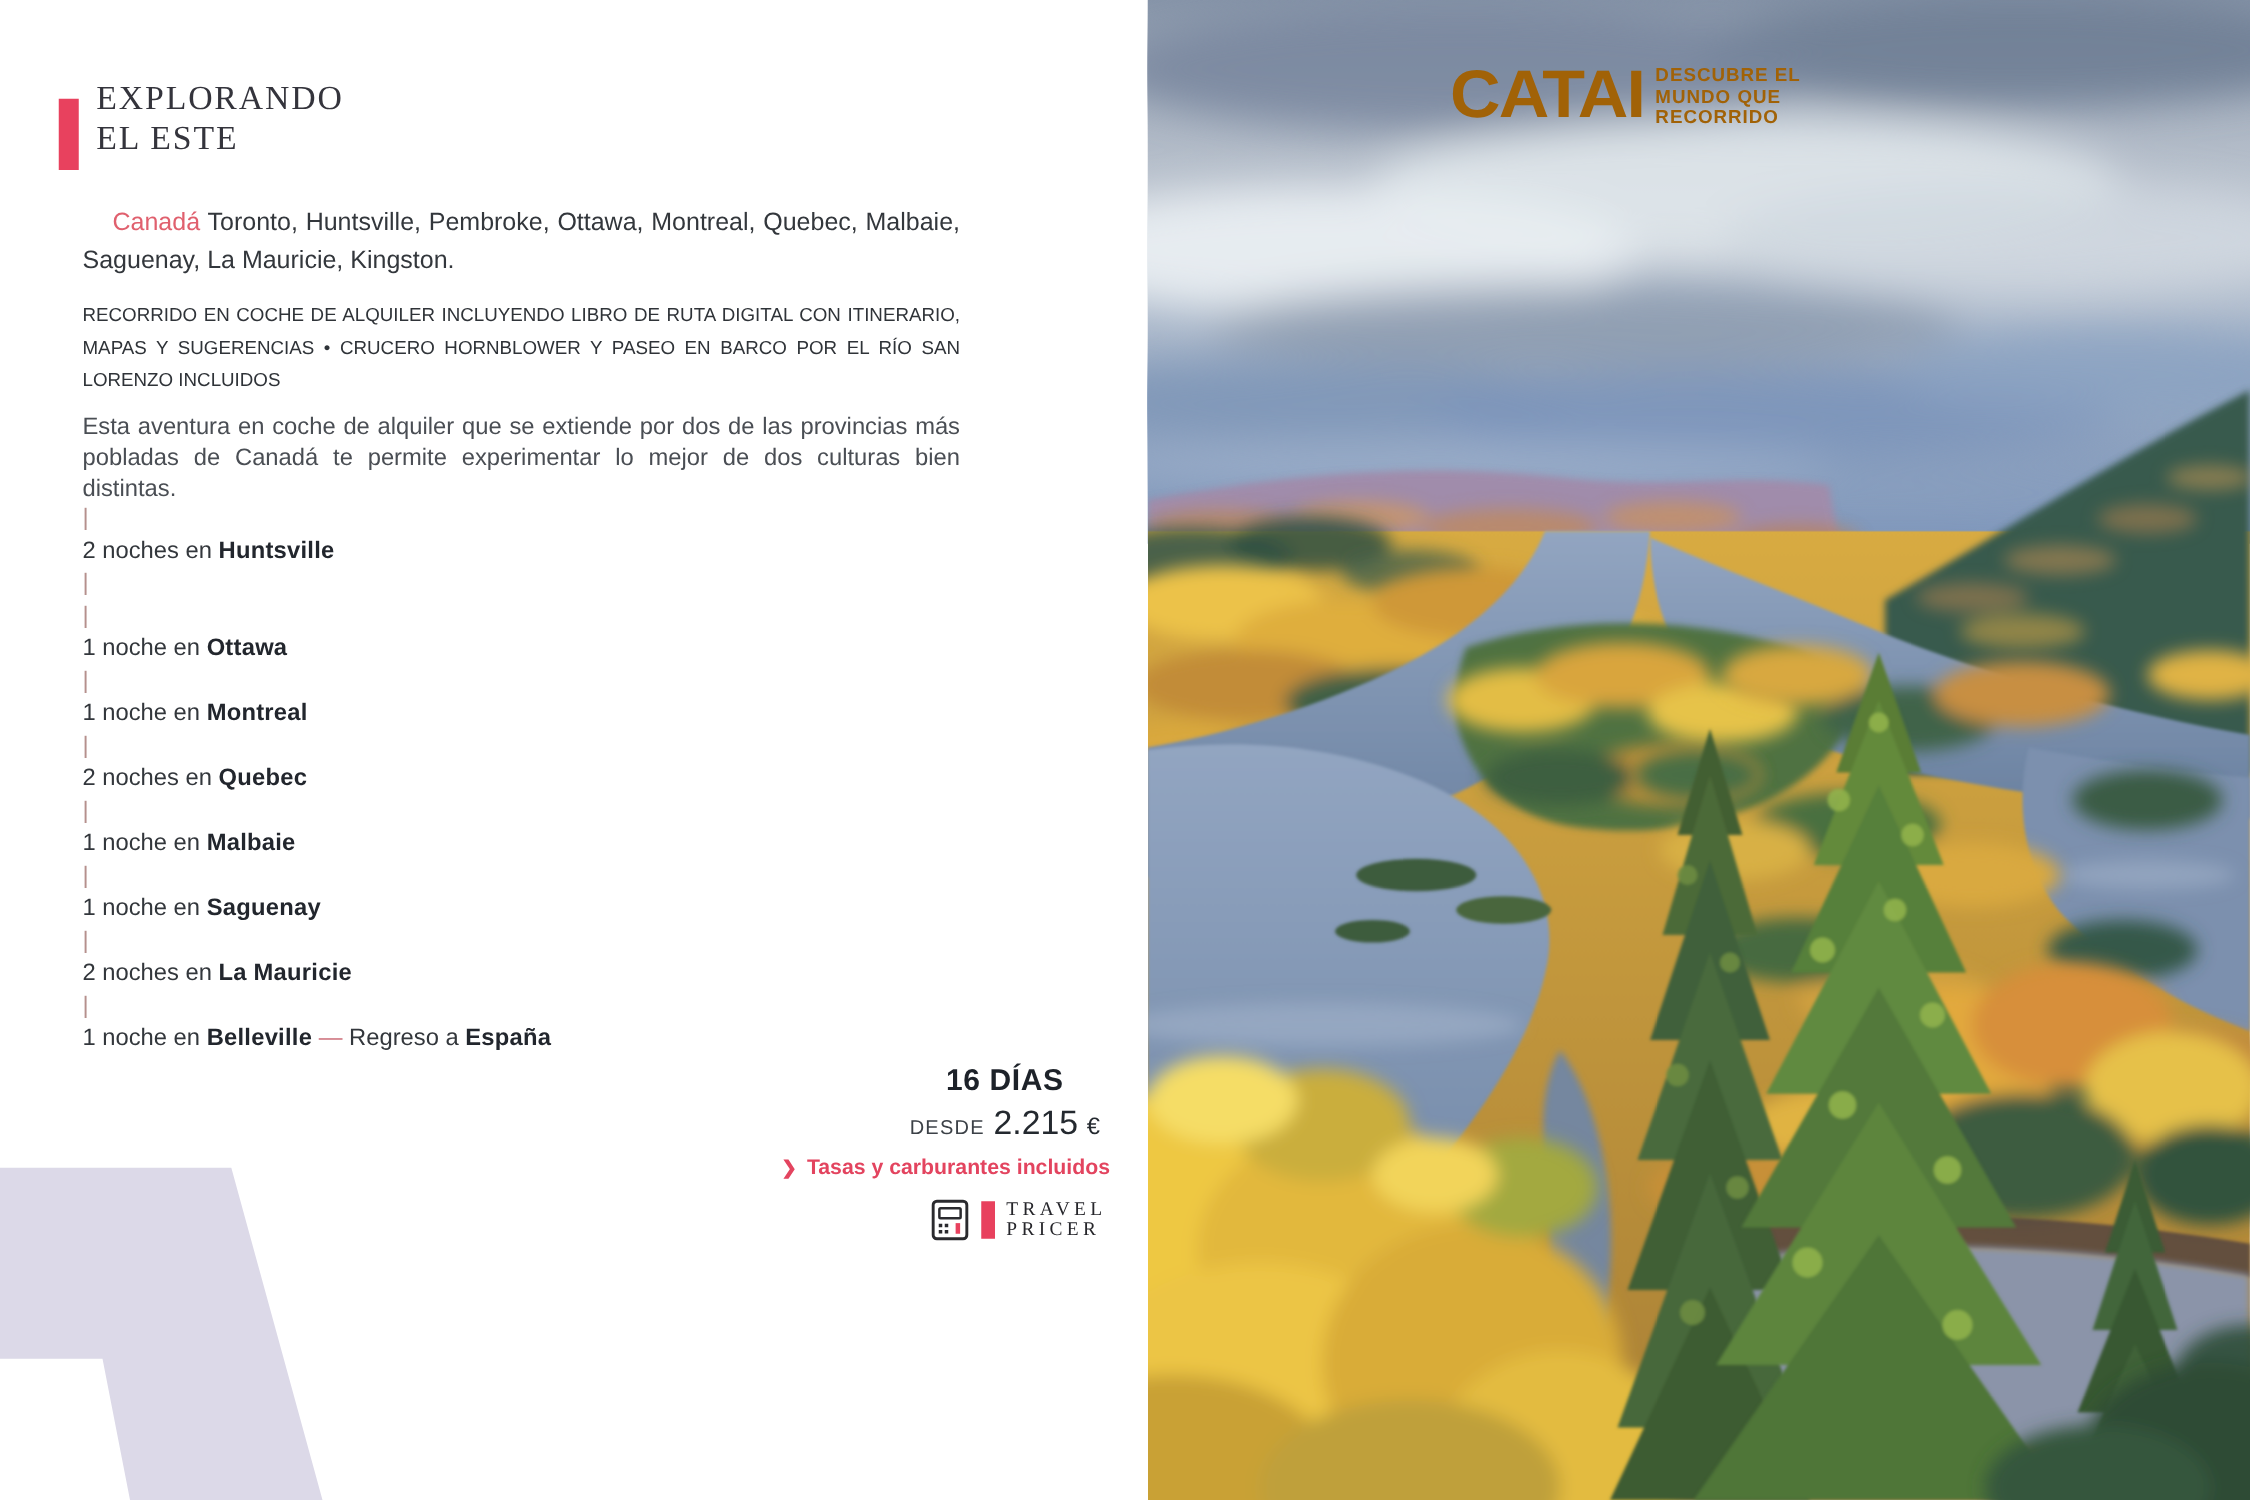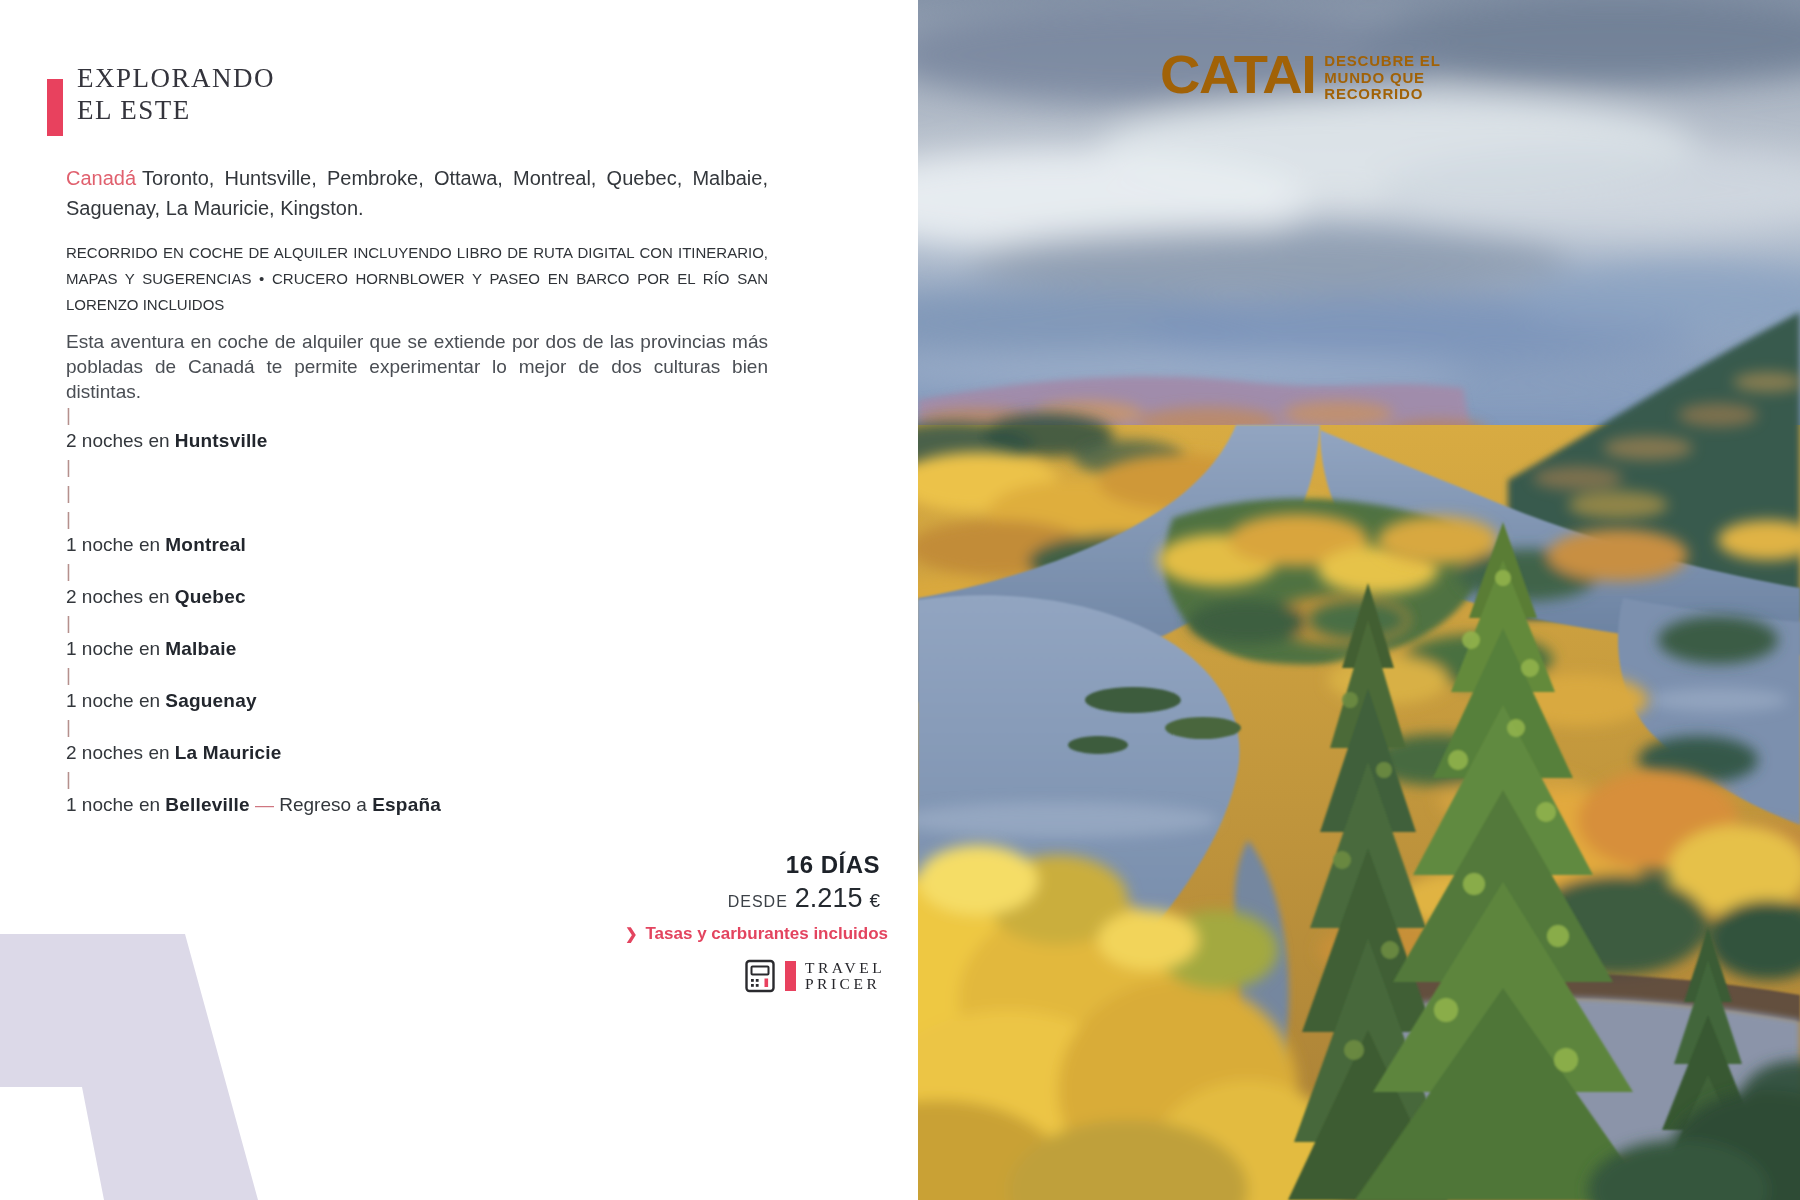--- a/index.html
+++ b/index.html
@@ -10,30 +10,30 @@
   }
   
   .kicker-bar{position:absolute;left:47px;top:79px;width:16px;height:57px;background:#E8415E;}
   .page-title{
     position:absolute;left:77px;top:62px;
     font-family:"Liberation Serif", serif;font-size:27px;line-height:32px;
     letter-spacing:1.5px;color:#34343c;font-weight:400;
   }
   .route{position:absolute;left:66px;top:163px;width:702px;
     font-size:20px;line-height:30px;color:#33373c;text-align:justify;}
-  .route .dest{color:#e0606e;margin-right:6px;}
+  .route .dest{color:#e0606e;margin-right:6px;margin-left:24px;}
   .highlight{position:absolute;left:66px;top:240px;width:702px;
     font-size:15px;line-height:26px;color:#2f3338;text-align:justify;}
   .intro{position:absolute;left:66px;top:329px;width:702px;
     font-size:19px;line-height:25px;color:#4a4e54;text-align:justify;}
   .itinerary{position:absolute;left:66px;top:402px;font-size:19px;line-height:26px;color:#33373c;}
   .itinerary b{color:#22262d;font-weight:700;letter-spacing:.2px;}
   .it-sep{color:#b5908d;}
   .it-row .dash{color:#cf7680;}
-  .price-block{position:absolute;top:851px;right:920px;text-align:right;color:#1d2229;}
+  .price-block{position:absolute;top:851px;right:920px;text-align:center;color:#1d2229;}
   .duration{font-size:24px;font-weight:700;letter-spacing:.5px;}
   .from-line{margin-top:4px;font-size:16px;color:#3c4147;letter-spacing:1px;}
   .from-line .amount{font-size:27px;color:#24292f;letter-spacing:0;margin-left:7px;font-weight:400;}
   .from-line .cur{font-size:19px;}
   .tax-note{position:absolute;top:924px;right:912px;font-size:17px;font-weight:700;color:#e3445f;}
   .tax-note .arrow{margin-right:8px;font-size:15px;}
   .tp-logo{position:absolute;left:745px;top:959px;display:flex;align-items:center;}
   .tp-bar{width:11px;height:30px;background:#E8415E;margin:0 9px 0 10px;}
   .tp-text{font-family:"Liberation Serif", serif;font-size:15.5px;line-height:16px;
     letter-spacing:3.5px;color:#26262b;}
@@ -60,20 +60,21 @@
 
 <p class="highlight" style="margin:0;">RECORRIDO EN COCHE DE ALQUILER INCLUYENDO LIBRO DE RUTA DIGITAL CON ITINERARIO, MAPAS Y SUGERENCIAS • CRUCERO HORNBLOWER Y PASEO EN BARCO POR EL RÍO SAN LORENZO INCLUIDOS</p>
 
 <p class="intro" style="margin:0;">Esta aventura en coche de alquiler que se extiende por dos de las provincias más pobladas de Canadá te permite experimentar lo mejor de dos culturas bien distintas.</p>
 
 <div class="itinerary">
   <div class="it-sep">|</div>
   <div class="it-row"><span>2 noches en </span><b>Huntsville</b></div>
   <div class="it-sep">|</div>
   <div class="it-sep">|</div>
+  <div class="it-row"><span>1 noche en </span><b>Ottawa</b></div>
   <div class="it-sep">|</div>
   <div class="it-row"><span>1 noche en </span><b>Montreal</b></div>
   <div class="it-sep">|</div>
   <div class="it-row"><span>2 noches en </span><b>Quebec</b></div>
   <div class="it-sep">|</div>
   <div class="it-row"><span>1 noche en </span><b>Malbaie</b></div>
   <div class="it-sep">|</div>
   <div class="it-row"><span>1 noche en </span><b>Saguenay</b></div>
   <div class="it-sep">|</div>
   <div class="it-row"><span>2 noches en </span><b>La Mauricie</b></div>

